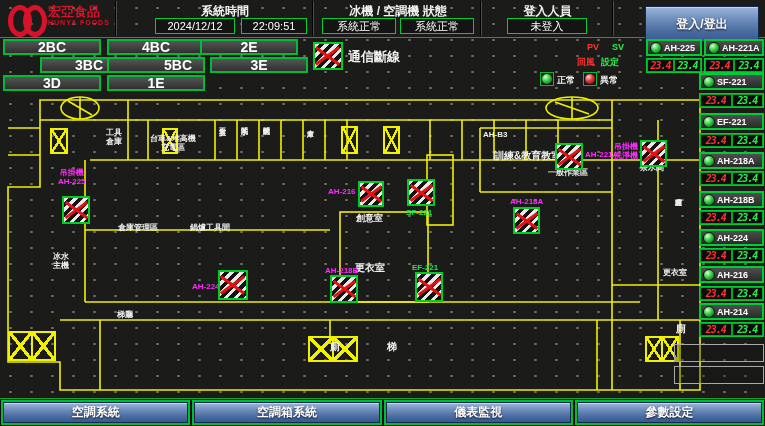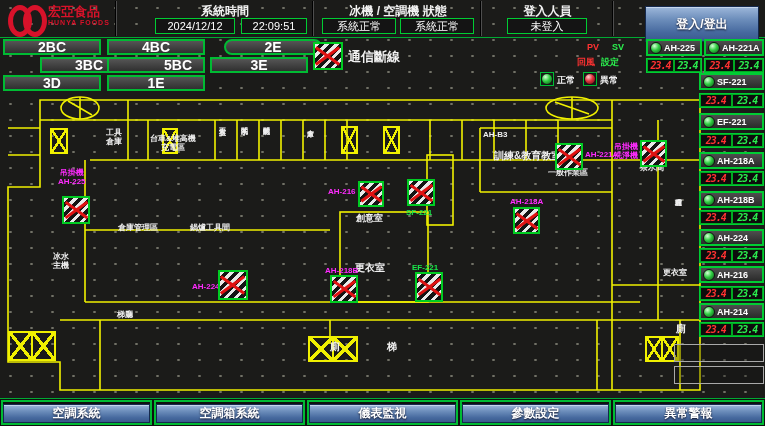--- a/index.html
+++ b/index.html
@@ -49,21 +49,21 @@
   .mlabel.green{color:#19e84a;}
   .rlabel{color:#f0f0f0;font-size:8px;font-weight:bold;white-space:nowrap;line-height:9px;}
   .vtext{writing-mode:vertical-rl;text-orientation:upright;letter-spacing:0px;font-size:7px;line-height:8px;}
   .xbox{border:2px solid #f0f000;display:flex;}
   .xcell{flex:1;position:relative;
     background-image:linear-gradient(to top right,transparent 45%,#f0f000 45% 55%,transparent 55%),
       linear-gradient(to bottom right,transparent 45%,#f0f000 45% 55%,transparent 55%);}
   .xcell + .xcell{border-left:2px solid #f0f000;}
   
   #bottombar{left:0;top:398px;width:765px;height:28px;display:flex;border-top:1px solid #00aa33;background:#101010;}
-  .navcell{flex:1;border:2px solid #00bb33;margin:1px;display:flex;align-items:flex-end;}
+  .navcell{flex:1;border:2px solid #00bb33;margin:1px;display:flex;}
   .navbtn{flex:1;font-size:12px;}
 </style>
 </head>
 <body>
 
 <div id="stage">
 
   <svg class="abs" style="left:0;top:92px;" width="765" height="306" viewBox="0 0 765 306">
     <g stroke="#f0f000" stroke-width="1.6" fill="none">
       <path d="M40,8 H700 V298 H60 V270 H8 V95 H40 V8 Z"></path>
@@ -196,21 +196,21 @@
 
     <div class="abs hlabel" style="left:500px;top:3px;width:95px;">登入人員</div>
     <div class="abs fld" style="left:507px;top:18px;width:80px;height:16px;">未登入</div>
     <div class="abs vsep" style="left:612px;"></div>
 
     <div class="abs bluebtn" style="left:645px;top:6px;width:114px;height:36px;font-size:12px;">登入/登出</div>
   </div>
 
   <div class="abs floorbtn" style="left:3px;top:39px;">2BC</div>
   <div class="abs floorbtn" style="left:107px;top:39px;">4BC</div>
-  <div class="abs floorbtn" style="left:224px;top:39px;border-radius:8px;">2E</div>
+  <div class="abs floorbtn" style="left:200px;top:39px;">2E</div>
   <div class="abs floorbtn" style="left:3px;top:57px;margin-left:37px;">3BC</div>
   <div class="abs floorbtn" style="left:107px;top:57px;padding-left:44px;">5BC</div>
   <div class="abs floorbtn" style="left:210px;top:57px;">3E</div>
   <div class="abs floorbtn" style="left:3px;top:75px;">3D</div>
   <div class="abs floorbtn" style="left:107px;top:75px;">1E</div>
 
   <div class="abs dev" style="left:313px;top:42px;width:30px;height:28px;"></div>
   <div class="abs hlabel" style="left:348px;top:48px;font-size:13px;">通信斷線</div>
 
   <div class="abs small" style="left:587px;top:42px;color:#ff3232;">PV</div>
@@ -316,18 +316,15 @@
       </div>
     <div class="navcell">
         <div class="bluebtn navbtn">空調箱系統</div>
       </div>
     <div class="navcell">
         <div class="bluebtn navbtn">儀表監視</div>
       </div>
     <div class="navcell">
         <div class="bluebtn navbtn">參數設定</div>
       </div>
-    <div class="navcell">
-        <div class="bluebtn navbtn">異常警報</div>
-      </div>
   </div>
 
 </div>
 
 </body></html>

